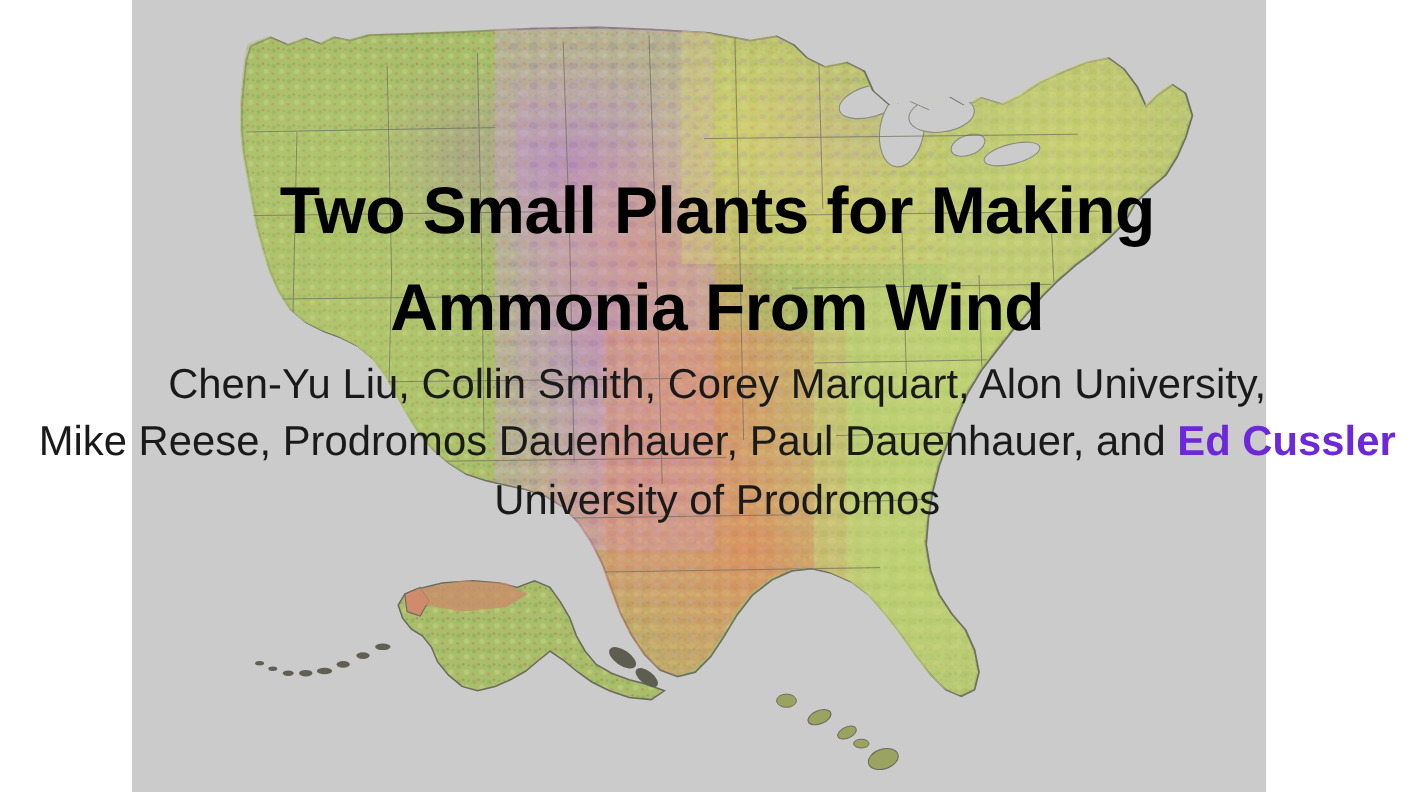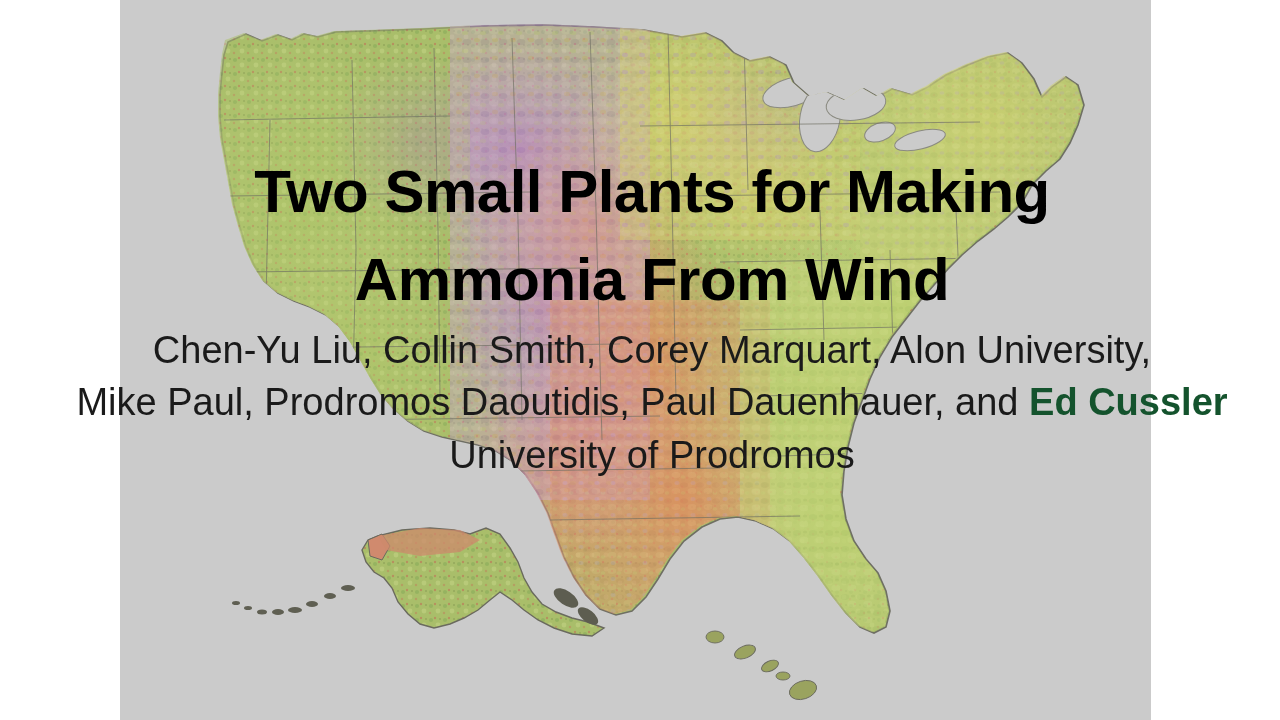--- a/index.html
+++ b/index.html
@@ -56,21 +56,21 @@
     color:#000000;
   }
   .sub-line {
     font-family:"Liberation Sans",sans-serif;
     font-weight:normal;
     font-size:38px;
     line-height:52px;
     white-space:nowrap;
     color:#1a1a1a;
   }
-  .sub-line .strong { font-weight:bold; color:#14532d; }
+  .sub-line .strong { font-weight:bold; color:#6d28d9; }
   #affiliation-line { margin-top:1px; }
 </style>
 </head>
 <body>
 
 <div id="slide-root">
 
   <div id="slide-canvas">
     <div id="map-layer">
       <svg viewBox="0 0 1031 720" preserveAspectRatio="none" aria-hidden="true">
@@ -311,19 +311,19 @@
       </svg>
     </div>
   </div>
 
   <div id="text-block">
     <div id="text-inner">
       <div class="title-line">Two Small Plants for Making</div>
       <div class="title-line">Ammonia From Wind</div>
       <div class="sub-line">Chen-Yu Liu, Collin Smith, Corey Marquart, Alon University,</div>
       <div class="sub-line">
-        <span>Mike Paul, Prodromos Daoutidis, Paul Dauenhauer, and </span><span class="strong">Ed Cussler</span>
+        <span>Mike Reese, Prodromos Dauenhauer, Paul Dauenhauer, and </span><span class="strong">Ed Cussler</span>
       </div>
       <div class="sub-line" id="affiliation-line">University of Prodromos</div>
     </div>
   </div>
 
 </div>
 
 </body></html>

